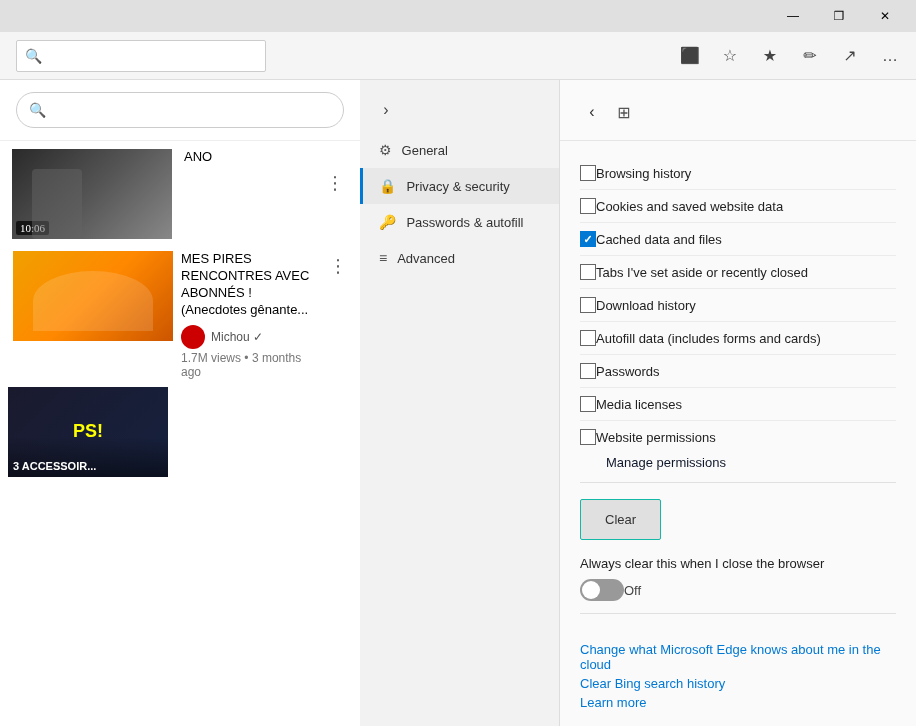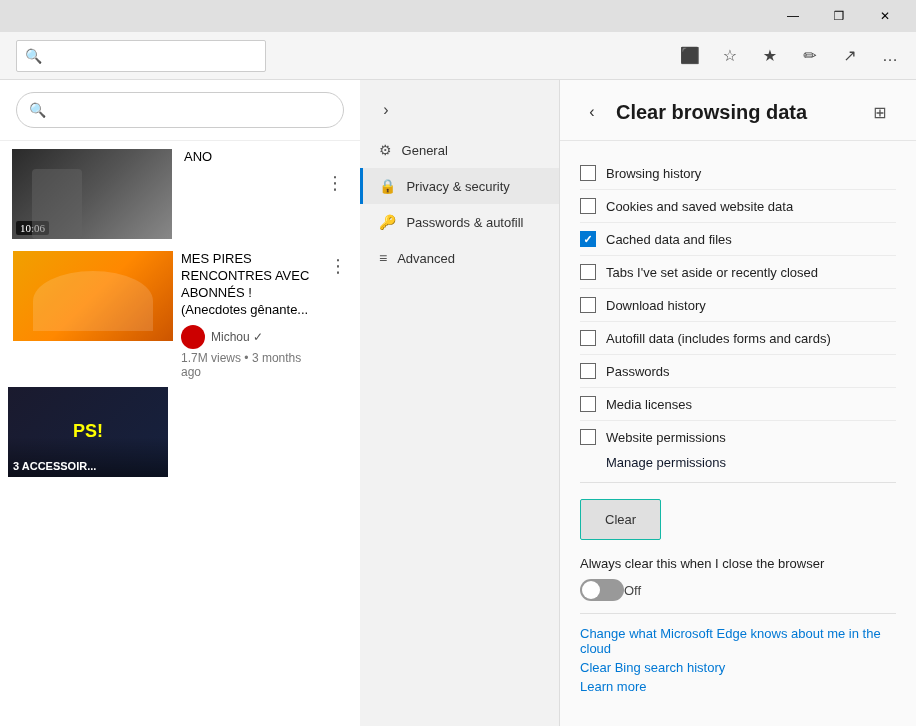--- a/index.html
+++ b/index.html
@@ -215,21 +215,20 @@
     }
 
     .panel-body {
       padding: 16px 20px;
     }
 
     
     .checkbox-item {
       display: flex;
       align-items: center;
-      gap: 10px;
       padding: 8px 0;
       border-bottom: 1px solid #ebebeb;
     }
     .checkbox-item:last-of-type { border-bottom: none; }
     .cb {
       width: 16px; height: 16px;
       border: 1px solid #666;
       background: white;
       flex-shrink: 0;
       cursor: pointer;
@@ -303,21 +302,21 @@
       left: 2px;
       transition: left 0.2s;
     }
     .toggle-off-label {
       font-size: 13px;
       color: #444;
     }
 
     
     .links-section {
-      margin-top: 12px;
+      margin-top: 28px;
     }
     .panel-link {
       display: block;
       font-size: 13px;
       color: #0078d4;
       cursor: pointer;
       text-decoration: none;
       margin-bottom: 4px;
     }
 
@@ -420,21 +419,20 @@
         <div class="sidebar-item">
           <span class="sidebar-icon">≡</span>
           <span>Advanced</span>
         </div>
       </div>
   </div>
 
   <div class="clear-panel">
     <div class="panel-header">
       <button class="panel-back-btn">‹</button>
-      <span class="panel-title">Clear browsing data</span>
       <button class="panel-pin-btn">⊞</button>
     </div>
 
     <div class="panel-body">
       <div id="checkbox-list">
           <div class="checkbox-item">
             <div class="cb"></div>
             <span class="checkbox-label">Browsing history</span>
           </div>
           <div class="checkbox-item">

